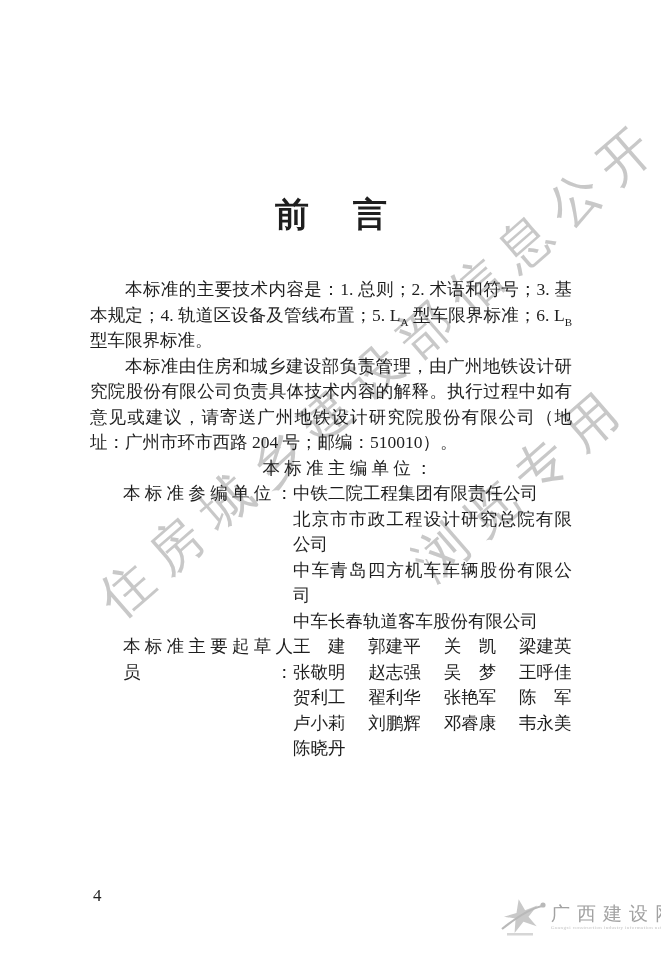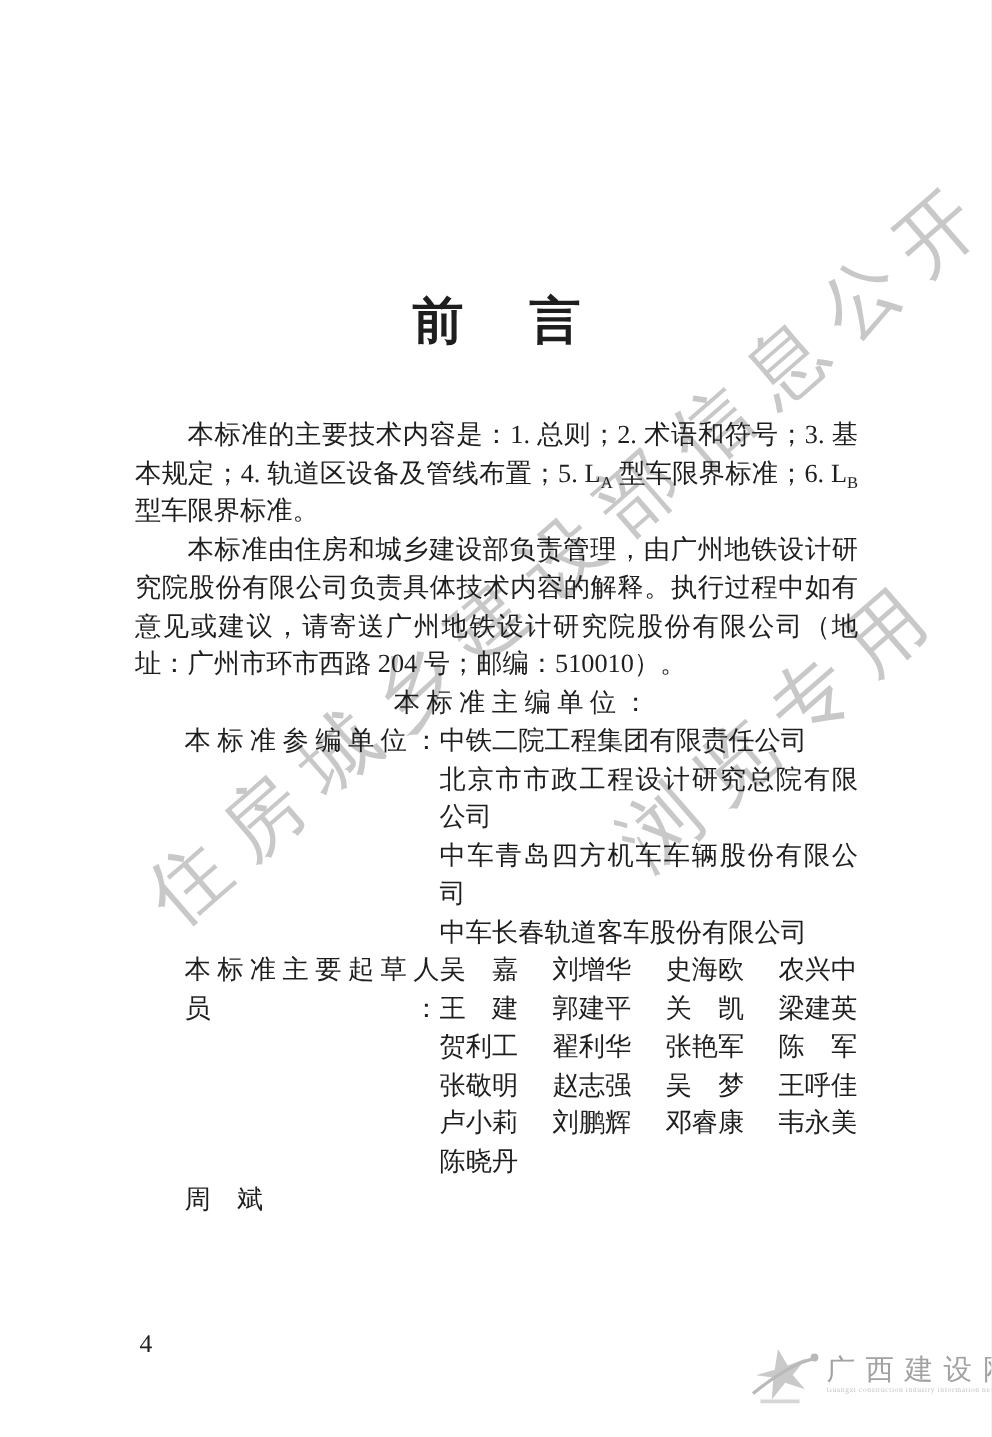--- a/index.html
+++ b/index.html
@@ -117,59 +117,50 @@
             <div class="org">中铁二院工程集团有限责任公司</div>
             <div class="org">北京市市政工程设计研究总院有限公司</div>
             <div class="org">中车青岛四方机车车辆股份有限公司</div>
             <div class="org">中车长春轨道客车股份有限公司</div>
           </div>
         </div>
         <div class="credit-row">
           <div class="credit-label">本标准主要起草人员：</div>
           <div class="credit-values">
             <div class="name-grid">
-              <span class="name">吴　嘉</span>
-              <span class="name">刘增华</span>
-              <span class="name">史海欧</span>
-              <span class="name">农兴中</span>
-            </div>
-            <div class="name-grid">
               <span class="name">王　建</span>
               <span class="name">郭建平</span>
               <span class="name">关　凯</span>
               <span class="name">梁建英</span>
             </div>
             <div class="name-grid">
+              <span class="name">张敬明</span>
+              <span class="name">赵志强</span>
+              <span class="name">吴　梦</span>
+              <span class="name">王呼佳</span>
+            </div>
+            <div class="name-grid">
               <span class="name">贺利工</span>
               <span class="name">翟利华</span>
               <span class="name">张艳军</span>
               <span class="name">陈　军</span>
-            </div>
-            <div class="name-grid">
-              <span class="name">张敬明</span>
-              <span class="name">赵志强</span>
-              <span class="name">吴　梦</span>
-              <span class="name">王呼佳</span>
             </div>
             <div class="name-grid">
               <span class="name">卢小莉</span>
               <span class="name">刘鹏辉</span>
               <span class="name">邓睿康</span>
               <span class="name">韦永美</span>
             </div>
             <div class="name-grid">
               <span class="name">陈晓丹</span>
             </div>
           </div>
         </div>
         <div class="credit-row">
           <div class="credit-values">
-            <div class="name-grid">
-              <span class="name">周　斌</span>
-            </div>
           </div>
         </div>
       </div>
   </div>
 
   <div class="page-number">4</div>
 
   <div class="logo">
     <svg class="logo-star" width="50" height="52" viewBox="0 0 50 52">
       <polygon points="24,8 28,20 41,18 30,27 36,38 24,31 13,40 17,26 6,22 19,21" fill="#bfbfbf" opacity="0.85" transform="rotate(-12 24 24)"></polygon>

